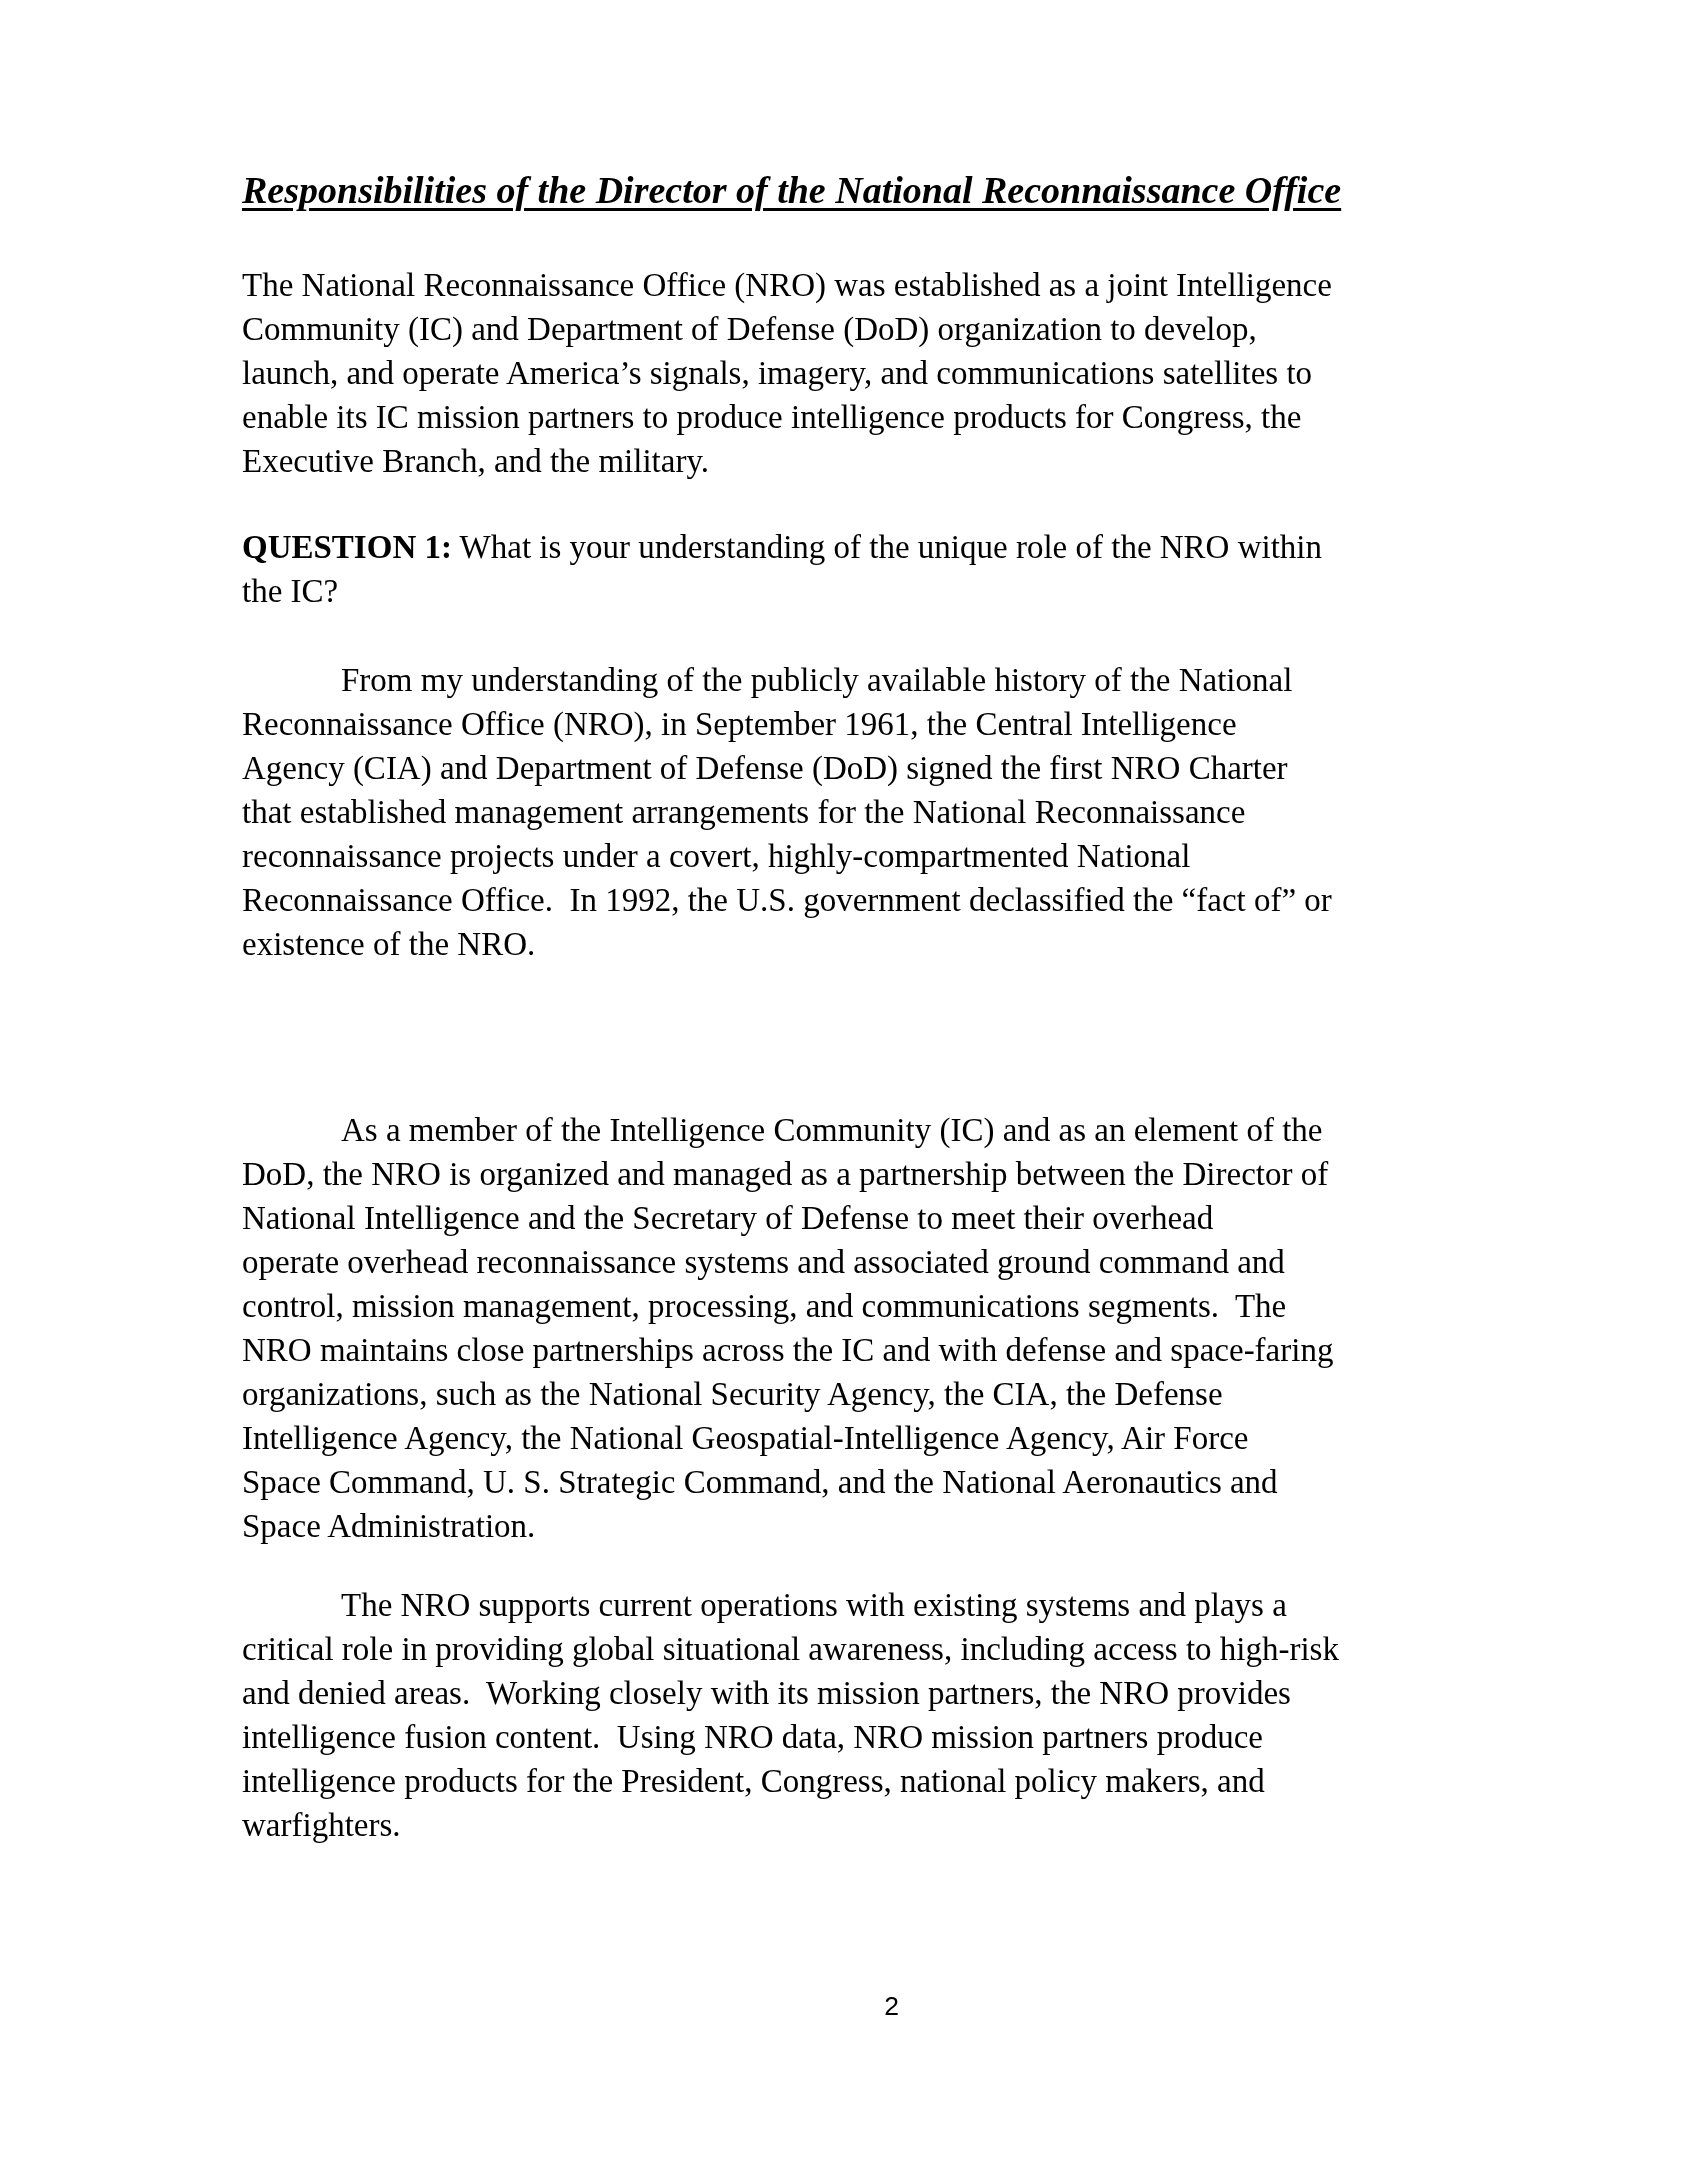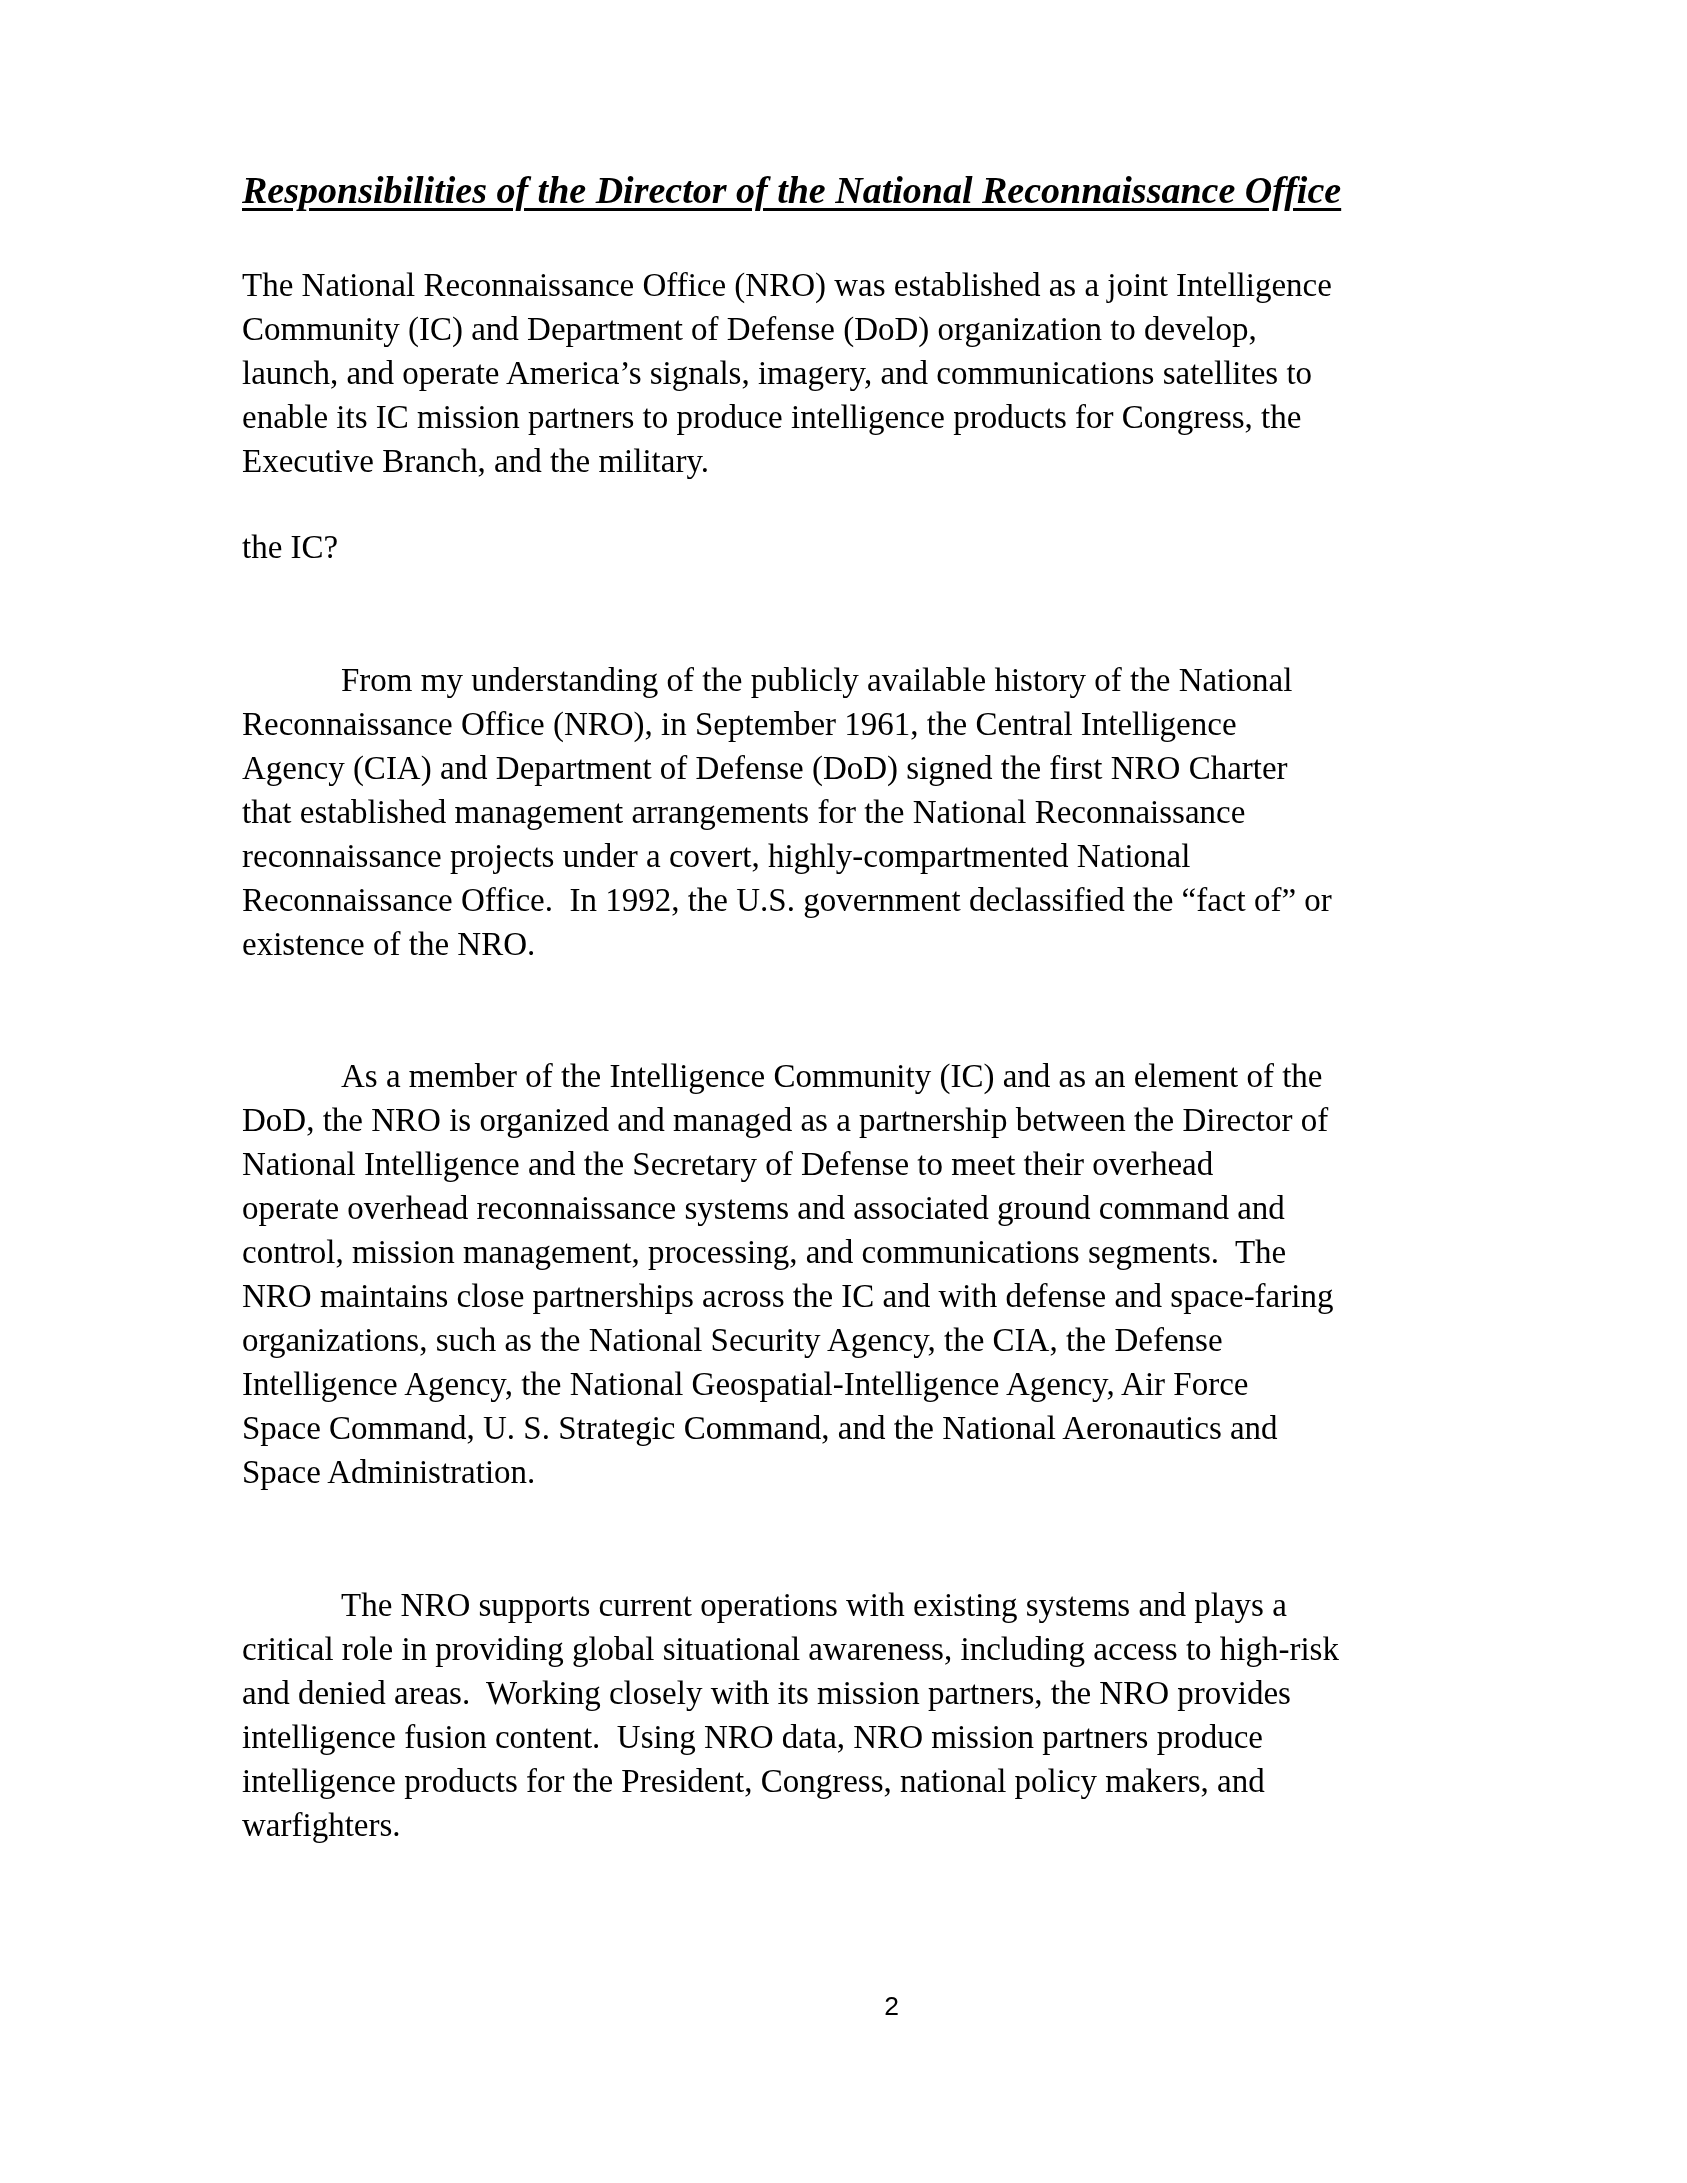--- a/index.html
+++ b/index.html
@@ -26,34 +26,35 @@
 
   <div class="block" style="top:263px;">
     <span class="line">The National Reconnaissance Office (NRO) was established as a joint Intelligence</span>
     <span class="line">Community (IC) and Department of Defense (DoD) organization to develop,</span>
     <span class="line">launch, and operate America’s signals, imagery, and communications satellites to</span>
     <span class="line">enable its IC mission partners to produce intelligence products for Congress, the</span>
     <span class="line">Executive Branch, and the military.</span>
   </div>
 
   <div class="block" style="top:525px;">
+    <span class="line"><span class="bold">QUESTION 1:</span><span style="white-space:pre;"> What is your understanding of the unique role of the NRO within</span></span>
     <span class="line">the IC?</span>
   </div>
 
   <div class="block" style="top:658px;">
     <span class="line indent">From my understanding of the publicly available history of the National</span>
     <span class="line">Reconnaissance Office (NRO), in September 1961, the Central Intelligence</span>
     <span class="line">Agency (CIA) and Department of Defense (DoD) signed the first NRO Charter</span>
     <span class="line">that established management arrangements for the National Reconnaissance</span>
     <span class="line">reconnaissance projects under a covert, highly-compartmented National</span>
     <span class="line" style="white-space:pre;">Reconnaissance Office.  In 1992, the U.S. government declassified the “fact of” or</span>
     <span class="line">existence of the NRO.</span>
   </div>
 
-  <div class="block" style="top:1054px;">
+  <div class="block" style="top:1108px;">
     <span class="line indent">As a member of the Intelligence Community (IC) and as an element of the</span>
     <span class="line">DoD, the NRO is organized and managed as a partnership between the Director of</span>
     <span class="line">National Intelligence and the Secretary of Defense to meet their overhead</span>
     <span class="line">operate overhead reconnaissance systems and associated ground command and</span>
     <span class="line" style="white-space:pre;">control, mission management, processing, and communications segments.  The</span>
     <span class="line">NRO maintains close partnerships across the IC and with defense and space-faring</span>
     <span class="line">organizations, such as the National Security Agency, the CIA, the Defense</span>
     <span class="line">Intelligence Agency, the National Geospatial-Intelligence Agency, Air Force</span>
     <span class="line">Space Command, U. S. Strategic Command, and the National Aeronautics and</span>
     <span class="line">Space Administration.</span>

